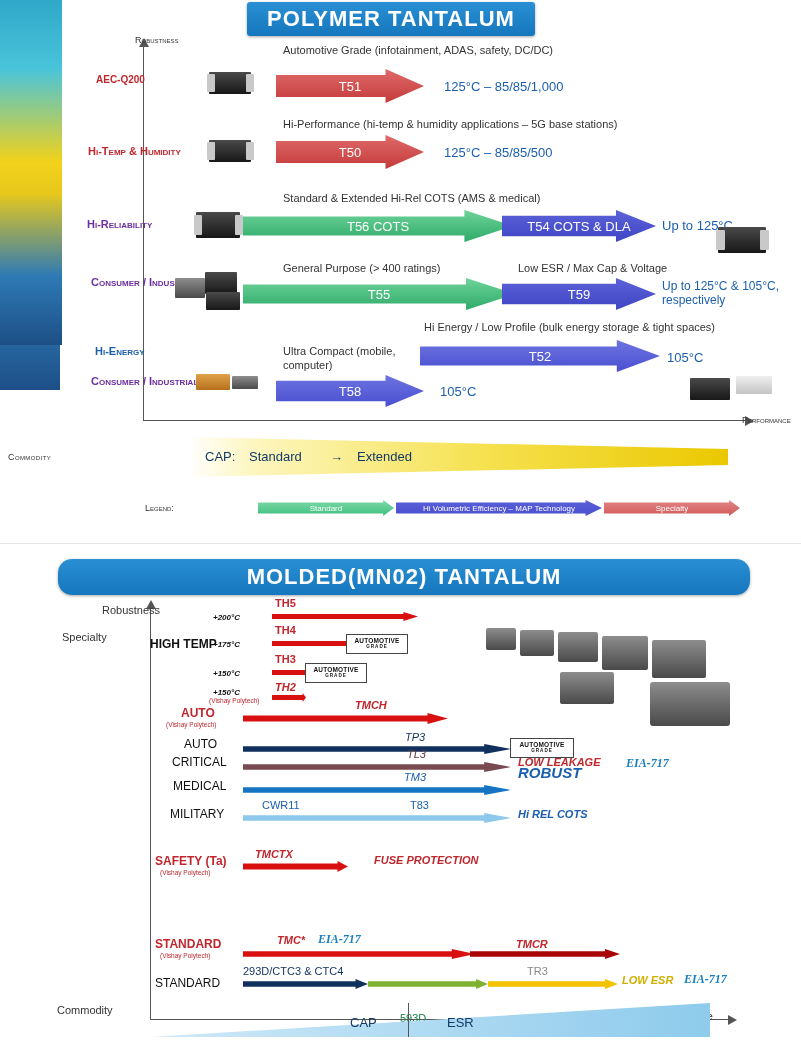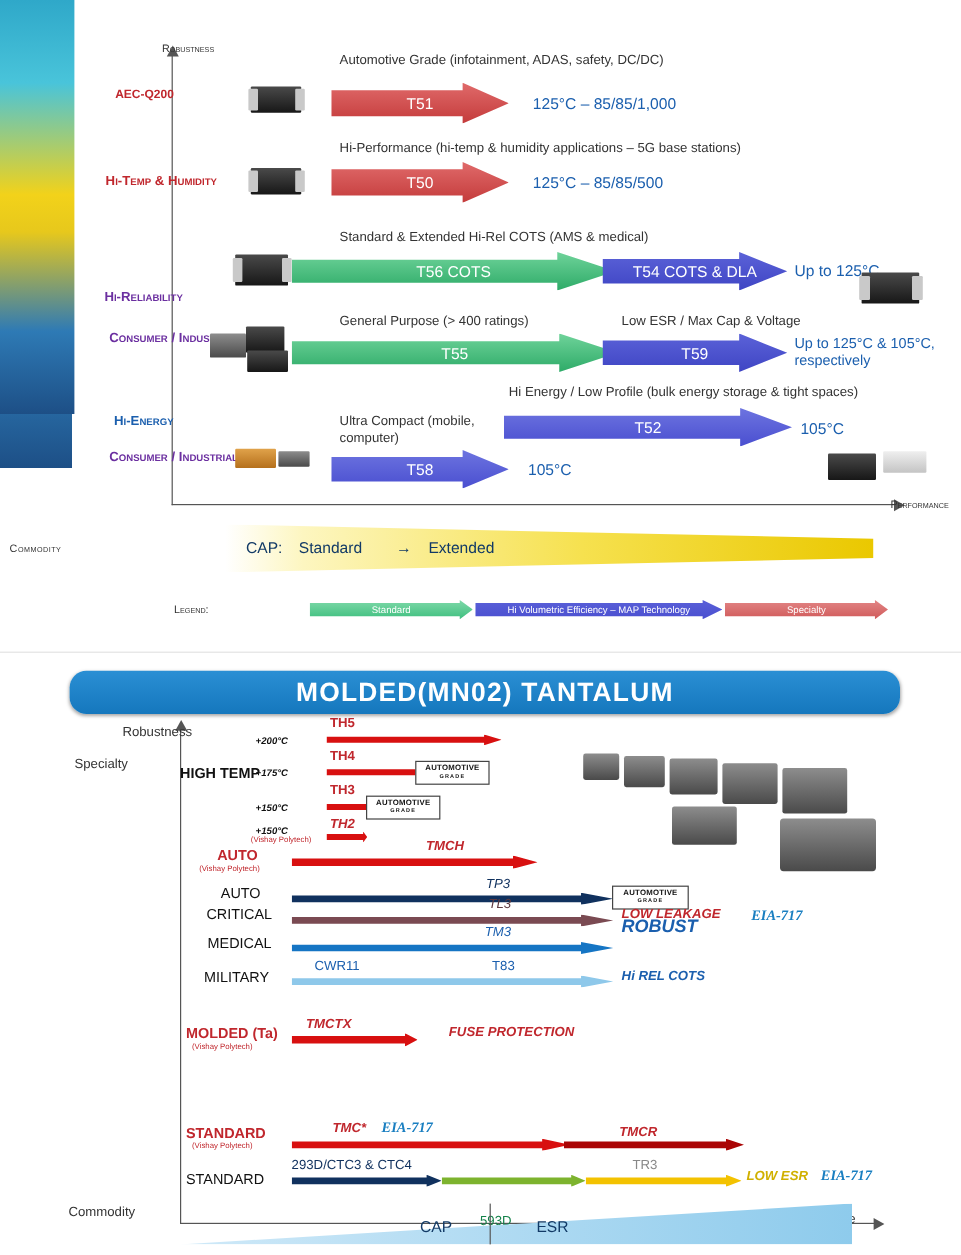--- a/index.html
+++ b/index.html
@@ -98,20 +98,21 @@
     position:absolute;left:150px;top:1003px;width:560px;height:34px;
     background:linear-gradient(to right,#cfe9f8,#8ecbec);
     clip-path:polygon(0 100%,100% 0,100% 100%);
   }
 </style>
 </head>
 <body>
 
 <div class="panel">
 
+  <div class="title-bar" id="title1">POLYMER TANTALUM</div>
 
   <div class="t sc" style="left:12px;top:41px;font-size:9px;letter-spacing:.4px;color:#333;">Specialty</div>
   <div id="tri1"></div>
   <div class="t sc" style="left:8px;top:452px;font-size:9px;letter-spacing:.4px;color:#333;">Commodity</div>
 
   <div class="axis" style="left:143px;top:46px;width:1.4px;height:375px;"></div>
   <div class="axhead" style="left:139px;top:38px;border-left:5px solid transparent;border-right:5px solid transparent;border-bottom:9px solid #555;"></div>
   <div class="axis" style="left:143px;top:420px;width:604px;height:1.4px;"></div>
   <div class="axhead" style="left:745px;top:416px;border-top:5px solid transparent;border-bottom:5px solid transparent;border-left:9px solid #555;"></div>
   <div class="t sc" style="left:135px;top:35px;font-size:9px;color:#333;">Robustness</div>
@@ -131,21 +132,21 @@
   <div class="t sc red" style="left:88px;top:145px;font-size:11px;font-weight:bold;">Hi-Temp &amp; Humidity</div>
   <div class="t" style="left:283px;top:118px;font-size:11px;color:#333;">Hi-Performance (hi-temp &amp; humidity applications – 5G base stations)</div>
   <div class="arrow a-red" style="left:276px;top:135px;width:148px;height:34px;">
       <span>T50</span>
     </div>
   <div class="t blue" style="left:444px;top:145px;font-size:13px;">125°C –  85/85/500</div>
   <div class="cap cap-body" style="left:209px;top:140px;width:42px;height:22px;"></div>
   <div class="cap cap-term" style="left:207px;top:142px;width:8px;height:18px;"></div>
   <div class="cap cap-term" style="left:246px;top:142px;width:8px;height:18px;"></div>
 
-  <div class="t sc purple" style="left:87px;top:218px;font-size:11px;font-weight:bold;margin-top:24px;">Hi-Reliability</div>
+  <div class="t sc purple" style="left:87px;top:218px;font-size:11px;font-weight:bold;">Hi-Reliability</div>
   <div class="t" style="left:283px;top:192px;font-size:11px;color:#333;">Standard &amp; Extended Hi-Rel COTS (AMS &amp; medical)</div>
   <div class="arrow a-green big" style="left:243px;top:210px;width:270px;height:32px;">
       <span>T56 COTS</span>
     </div>
   <div class="arrow a-blue2" style="left:502px;top:210px;width:154px;height:32px;">
       <span>T54 COTS &amp; DLA</span>
     </div>
   <div class="t blue" style="left:662px;top:218px;font-size:13px;">Up to 125°C</div>
   <div class="cap cap-body" style="left:196px;top:212px;width:44px;height:26px;"></div>
   <div class="cap cap-term" style="left:194px;top:215px;width:8px;height:20px;"></div>
@@ -270,21 +271,21 @@
   <div class="t blue" style="left:404px;top:771px;font-size:11px;font-style:italic;">TM3</div>
   <div class="larrow" style="left:243px;top:785px;width:268px;height:10px;background:#1575c4;"></div>
   <div class="t blue" style="left:518px;top:764px;font-size:15px;font-style:italic;font-weight:bold;">ROBUST</div>
 
   <div class="t" style="left:170px;top:807px;font-size:12px;color:#111;">MILITARY</div>
   <div class="t blue" style="left:262px;top:799px;font-size:11px;">CWR11</div>
   <div class="t blue" style="left:410px;top:799px;font-size:11px;">T83</div>
   <div class="larrow" style="left:243px;top:813px;width:268px;height:10px;background:#8ec8ea;"></div>
   <div class="t blue" style="left:518px;top:808px;font-size:11px;font-style:italic;font-weight:bold;">Hi REL COTS</div>
 
-  <div class="t red" style="left:155px;top:854px;font-size:12px;font-weight:bold;">MOLDED (Ta)</div>
+  <div class="t red" style="left:155px;top:854px;font-size:12px;font-weight:bold;">SAFETY (Ta)</div>
   <div class="t red" style="left:160px;top:869px;font-size:6.5px;">(Vishay Polytech)</div>
   <div class="t red" style="left:255px;top:848px;font-size:11px;font-style:italic;font-weight:bold;">TMCTX</div>
   <div class="larrow" style="left:243px;top:861px;width:105px;height:11px;background:#d81010;"></div>
   <div class="t red" style="left:358px;top:854px;font-size:11px;font-style:italic;font-weight:bold;margin-left:16px;">FUSE PROTECTION</div>
 
   <div class="t red" style="left:155px;top:937px;font-size:12px;font-weight:bold;">STANDARD</div>
   <div class="t red" style="left:160px;top:952px;font-size:6.5px;">(Vishay Polytech)</div>
   <div class="t red" style="left:277px;top:934px;font-size:11px;font-style:italic;font-weight:bold;">TMC*</div>
   <div class="eia" style="left:318px;top:932px;">EIA-717</div>
   <div class="larrow" style="left:243px;top:949px;width:232px;height:10px;background:#d81010;"></div>

